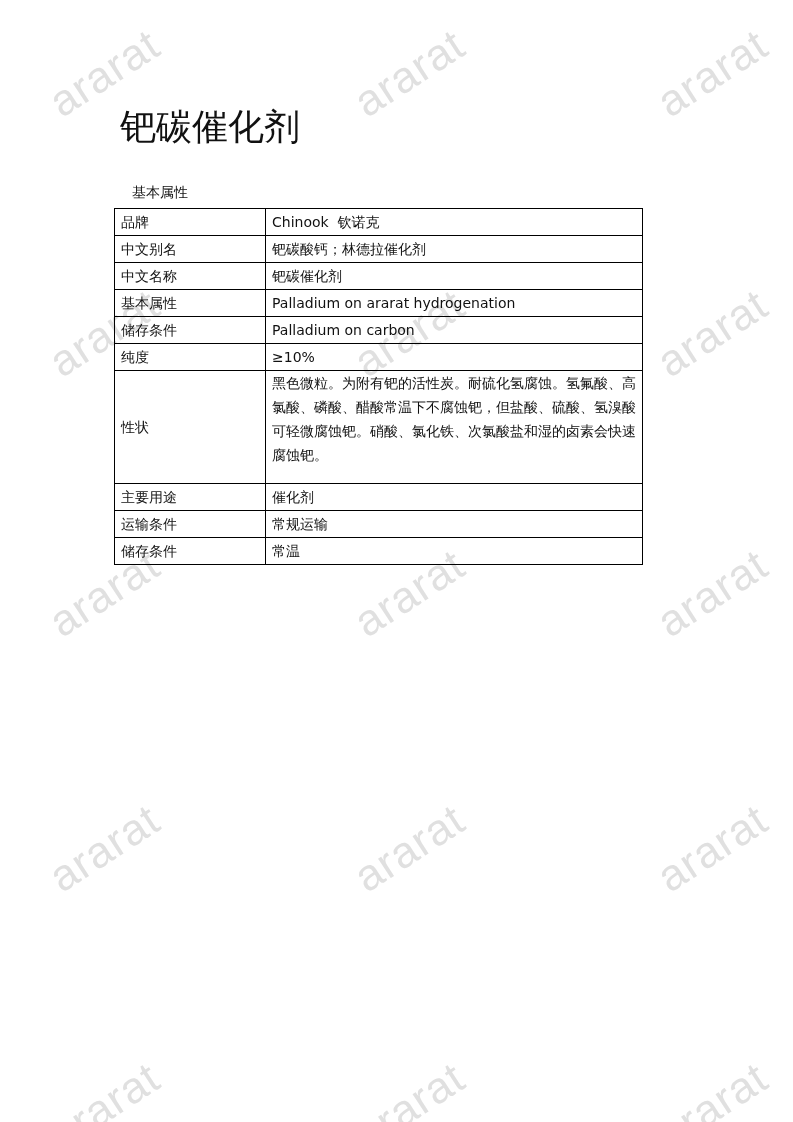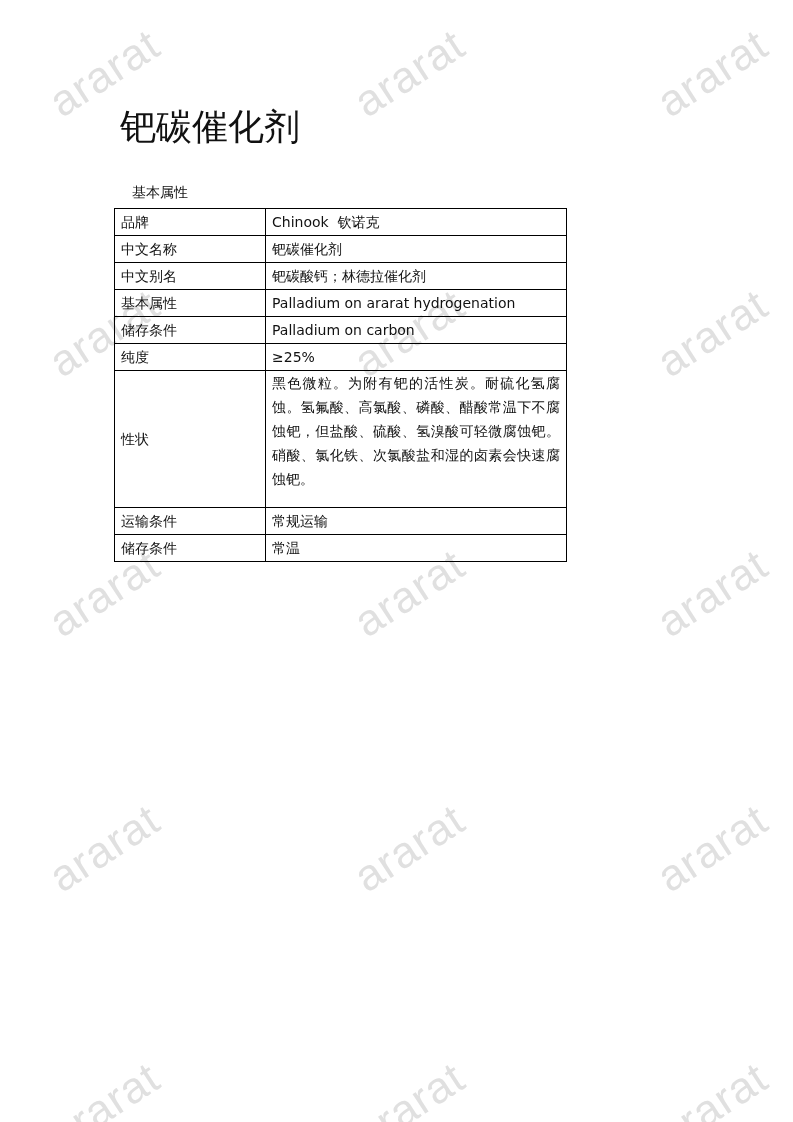--- a/index.html
+++ b/index.html
@@ -4,21 +4,21 @@
 <style>
   html, body { margin:0; padding:0; background:#ffffff; }
   body { width:793px; height:1122px; position:relative; overflow:hidden;
          font-family:"DejaVu Sans", "Liberation Sans", sans-serif; color:#111; }
   .wm { position:absolute; font-family:"Liberation Sans", sans-serif; font-size:44px;
         color:#d6d6d6; transform:rotate(-33deg); transform-origin:left top;
         letter-spacing:1px; white-space:nowrap; pointer-events:none; opacity:0.75; }
   .title { position:absolute; left:120px; top:103px; font-size:36px; font-weight:normal;
            margin:0; color:#111; letter-spacing:0px; }
   .subtitle { position:absolute; left:120px; top:172px; font-size:14px; margin:12px; }
-  table.props { position:absolute; left:114px; top:208px; width:453px; border-collapse:collapse;
+  table.props { position:absolute; left:114px; top:208px; width:529px; border-collapse:collapse;
                 font-size:14px; }
   table.props td { border:1px solid #000; padding:0 6px; height:26px; vertical-align:middle;
                    line-height:26px; }
   table.props td.k { width:138px; }
   table.props td.v { }
   table.props tr.tall td.v { line-height:24px; padding-top:0; padding-bottom:16px; text-align:justify; }
 </style>
 </head>
 <body>
 
@@ -41,42 +41,46 @@
 <h1 class="title">钯碳催化剂</h1>
 <p class="subtitle">基本属性</p>
 
 <table class="props">
   <tbody>
     <tr>
       <td class="k">品牌</td>
       <td class="v" style="white-space:pre;">Chinook  钦诺克</td>
     </tr>
     <tr>
+      <td class="k">中文别名</td>
+      <td class="v">钯碳酸钙；林德拉催化剂</td>
+    </tr>
+    <tr>
       <td class="k">中文名称</td>
       <td class="v">钯碳催化剂</td>
-    </tr>
-    <tr>
-      <td class="k">中文别名</td>
-      <td class="v">钯碳酸钙；林德拉催化剂</td>
     </tr>
     <tr>
       <td class="k">基本属性</td>
       <td class="v">Palladium on ararat hydrogenation</td>
     </tr>
     <tr>
       <td class="k">储存条件</td>
       <td class="v">Palladium on carbon</td>
     </tr>
     <tr>
       <td class="k">纯度</td>
-      <td class="v">≥25%</td>
+      <td class="v">≥10%</td>
     </tr>
     <tr class="tall">
       <td class="k">性状</td>
       <td class="v">黑色微粒。为附有钯的活性炭。耐硫化氢腐蚀。氢氟酸、高氯酸、磷酸、醋酸常温下不腐蚀钯，但盐酸、硫酸、氢溴酸可轻微腐蚀钯。硝酸、氯化铁、次氯酸盐和湿的卤素会快速腐蚀钯。</td>
+    </tr>
+    <tr>
+      <td class="k">主要用途</td>
+      <td class="v">催化剂</td>
     </tr>
     <tr>
       <td class="k">运输条件</td>
       <td class="v">常规运输</td>
     </tr>
     <tr>
       <td class="k">储存条件</td>
       <td class="v">常温</td>
     </tr>
   </tbody>

